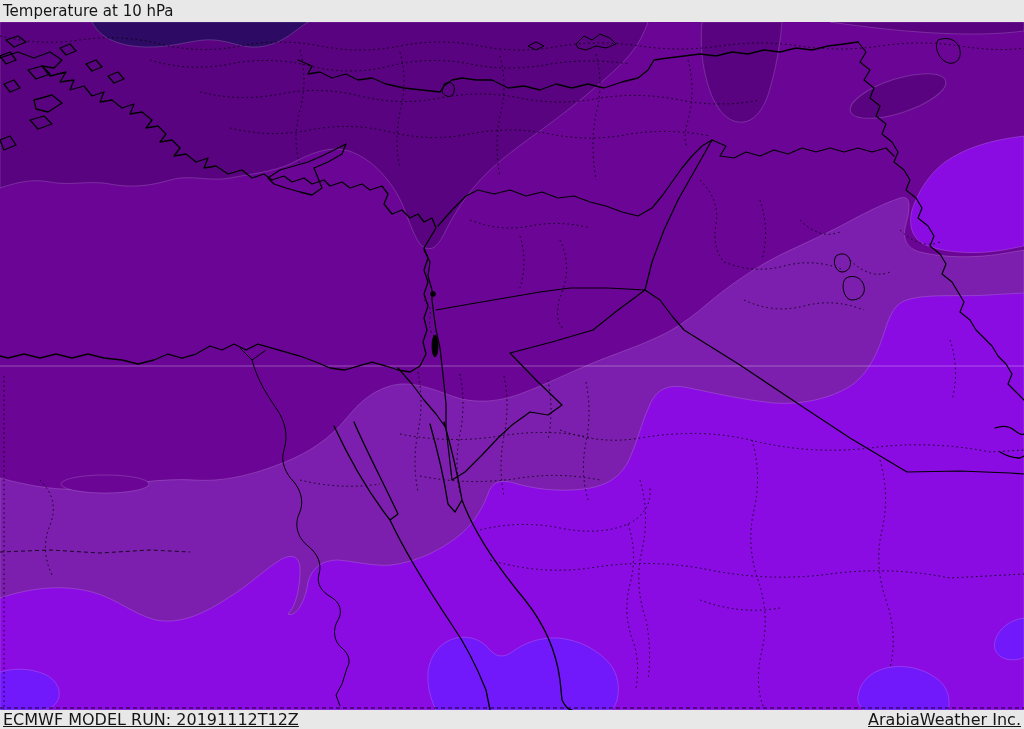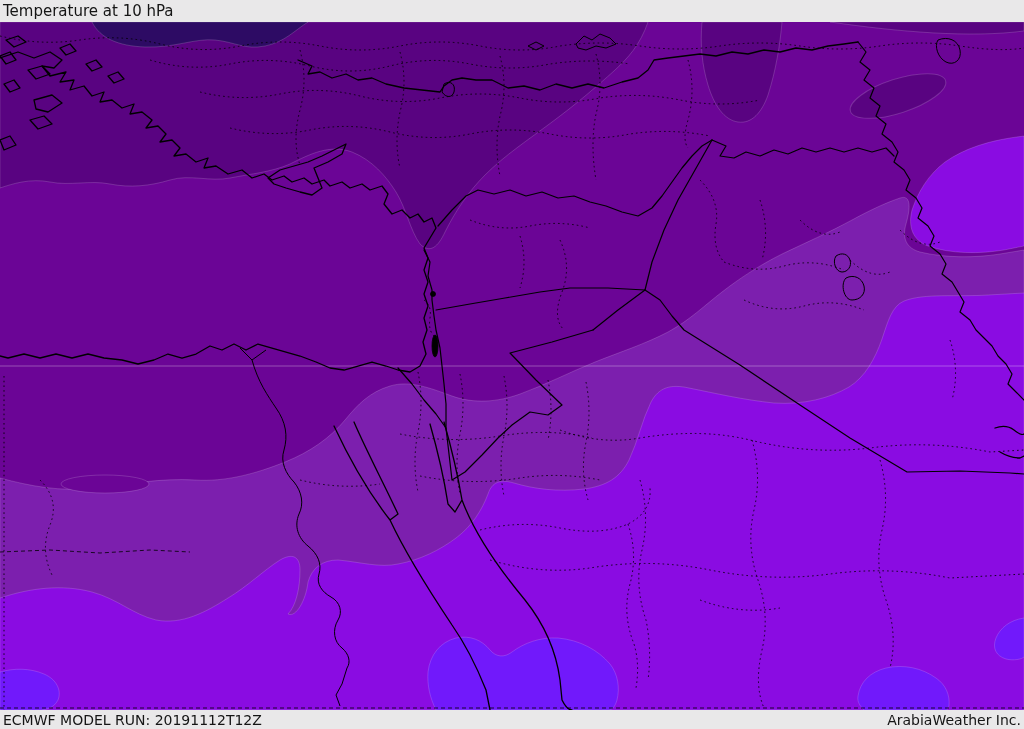--- a/index.html
+++ b/index.html
@@ -1,21 +1,21 @@
 <!DOCTYPE html>
 <html><head>
 <meta charset="utf-8">
 <style>
   html,body{margin:0;padding:0;background:#cccccc;}
   .screen{position:relative;width:1024px;height:729px;overflow:hidden;
           font-family:"DejaVu Sans","Liberation Sans",sans-serif;background:#fdba74;}
   .bar{position:absolute;left:0;width:1024px;display:flex;justify-content:space-between;
        align-items:center;background:#e9e8e9;color:#151515;box-sizing:border-box;}
   .topbar{top:0;height:22px;font-size:15px;padding:0 3px;}
-  .bottombar{top:710px;height:19px;font-size:14px;padding:0 3px;}
+  .bottombar{top:710px;height:19px;font-size:16px;padding:0 3px;text-decoration:underline;}
   .maparea{position:absolute;top:22px;left:0;width:1024px;height:688px;}
   svg{display:block;}
   .coast{fill:none;stroke:#000;stroke-width:1.3;stroke-linejoin:round;stroke-linecap:round;}
   .border{fill:none;stroke:#000;stroke-width:1.2;stroke-linejoin:round;stroke-linecap:round;}
   .river{fill:none;stroke:#000;stroke-width:1;stroke-linejoin:round;}
   .lake{fill:none;stroke:#000;stroke-width:1;}
   .lakefill{fill:#000;stroke:#000;stroke-width:0.8;}
   .admin{fill:none;stroke:#000;stroke-width:1;stroke-dasharray:1.6 3.1;opacity:.85;}
   .admin2{fill:none;stroke:#000;stroke-width:1;stroke-dasharray:4 3;opacity:.8;}
   .band{stroke:rgba(255,255,255,0.16);stroke-width:1;}

